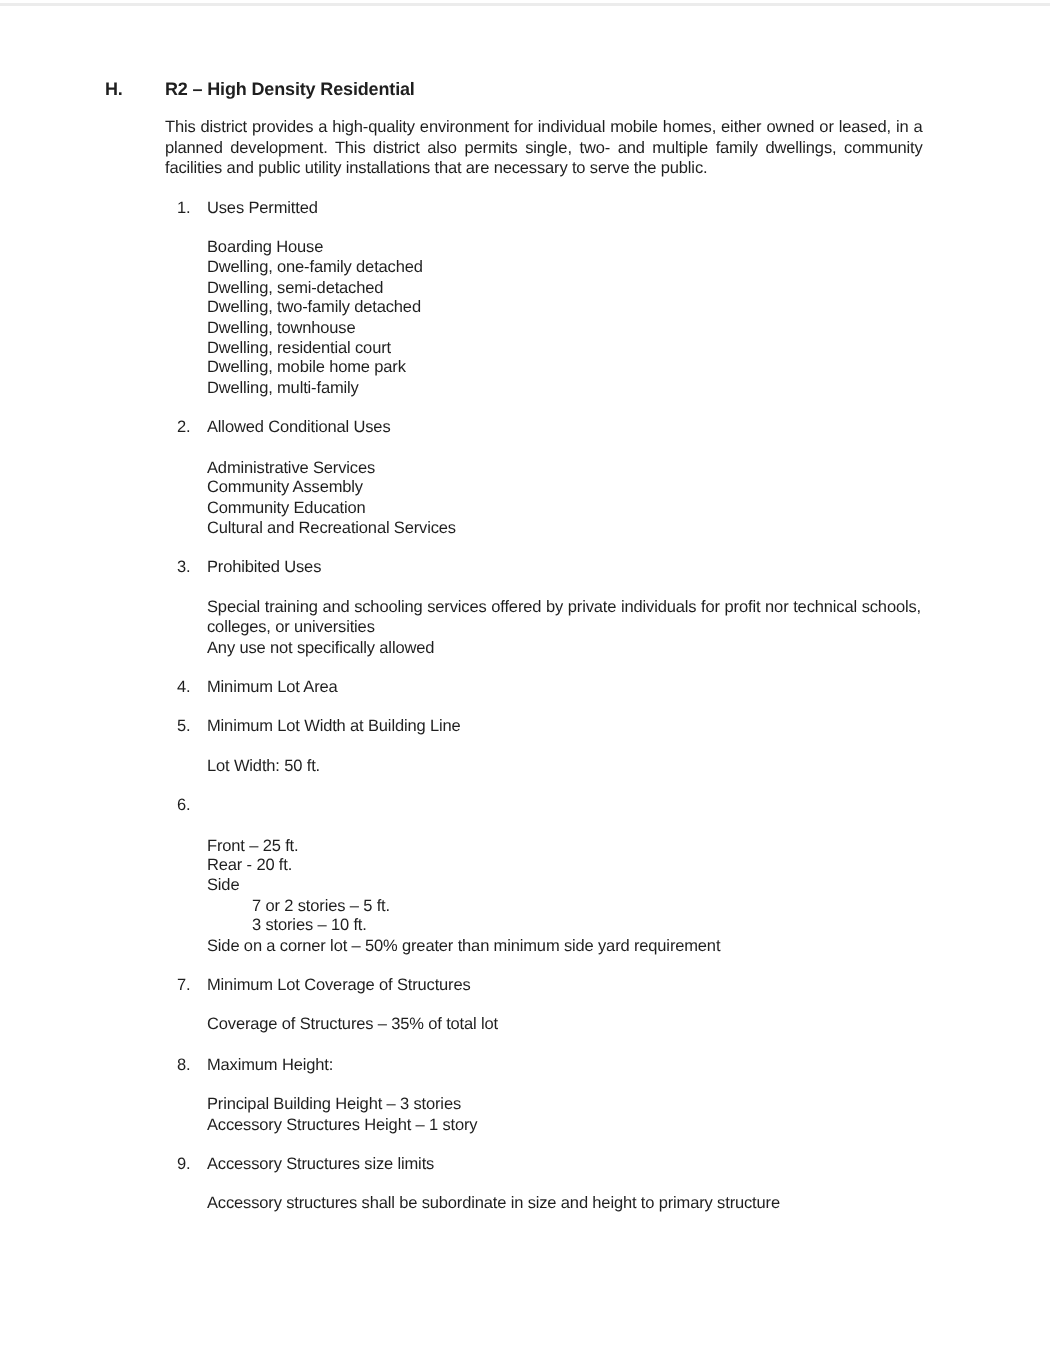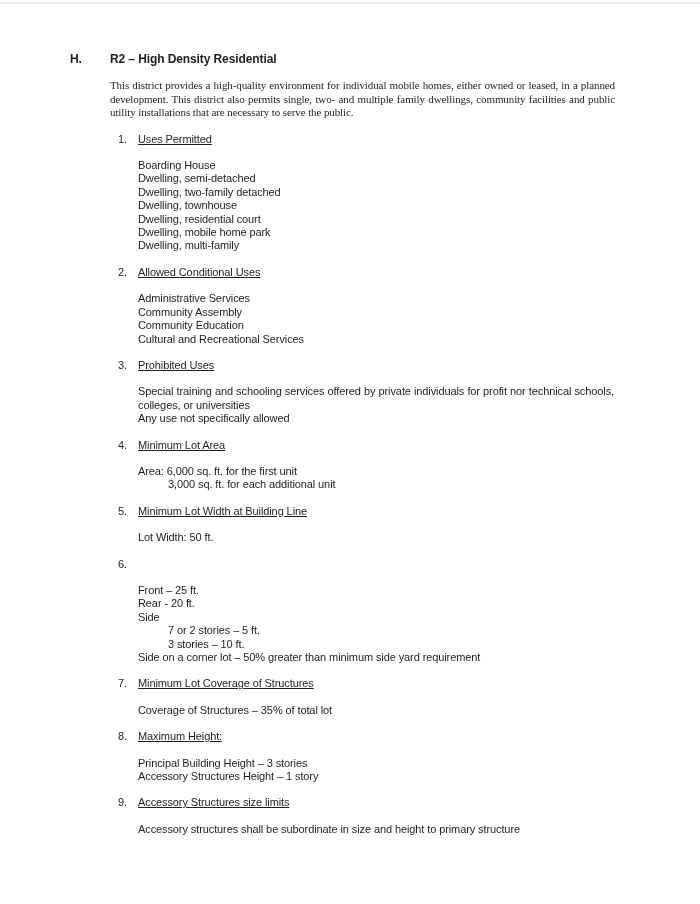--- a/index.html
+++ b/index.html
@@ -26,26 +26,25 @@
   .doc-heading {
     display: flex;
     font-weight: bold;
     font-size: 12px;
   }
   .doc-heading .letter { width: 40px; flex: 0 0 40px; }
   .intro {
     margin: 13px 12px 0 40px;
     width: 505px;
     text-align: justify;
-    font-family: Liberation Serif, serif;
   }
   .sec { margin-top: 13px; }
   .sec-head { margin-left: 48px; display: flex; }
   .sec-num { width: 20px; flex: 0 0 20px; }
-  .sec-title { text-decoration: underline; }
+  .sec-title { }
   .sec-body { margin: 13px 0 0 68px; width: 476px; }
   .line { min-height: 13.4px; white-space: normal; }
   .line.indent-1 { padding-left: 30px; }
   .line.justify { text-align: justify; }
 </style>
 </head>
 <body>
 
 <div class="page">
   <div class="scan-edge"></div>
@@ -57,20 +56,21 @@
 
   <p class="intro">This district provides a high-quality environment for individual mobile homes, either owned or leased, in a planned development. This district also permits single, two- and multiple family dwellings, community facilities and public utility installations that are necessary to serve the public.</p>
 
   <div class="sec">
     <div class="sec-head">
       <span class="sec-num">1.</span>
       <span class="sec-title">Uses Permitted</span>
     </div>
     <div class="sec-body">
         <div class="line">Boarding House</div>
+        <div class="line">Dwelling, one-family detached</div>
         <div class="line">Dwelling, semi-detached</div>
         <div class="line">Dwelling, two-family detached</div>
         <div class="line">Dwelling, townhouse</div>
         <div class="line">Dwelling, residential court</div>
         <div class="line">Dwelling, mobile home park</div>
         <div class="line">Dwelling, multi-family</div>
       </div>
   </div>
 
   <div class="sec">
@@ -95,24 +95,20 @@
         <div class="line justify">Special training and schooling services offered by private individuals for profit nor technical schools, colleges, or universities</div>
         <div class="line">Any use not specifically allowed</div>
       </div>
   </div>
 
   <div class="sec">
     <div class="sec-head">
       <span class="sec-num">4.</span>
       <span class="sec-title">Minimum Lot Area</span>
     </div>
-    <div class="sec-body">
-        <div class="line">Area: 6,000 sq. ft. for the first unit</div>
-        <div class="line indent-1">3,000 sq. ft. for each additional unit</div>
-      </div>
   </div>
 
   <div class="sec">
     <div class="sec-head">
       <span class="sec-num">5.</span>
       <span class="sec-title">Minimum Lot Width at Building Line</span>
     </div>
     <div class="sec-body">
         <div class="line">Lot Width: 50 ft.</div>
       </div>

